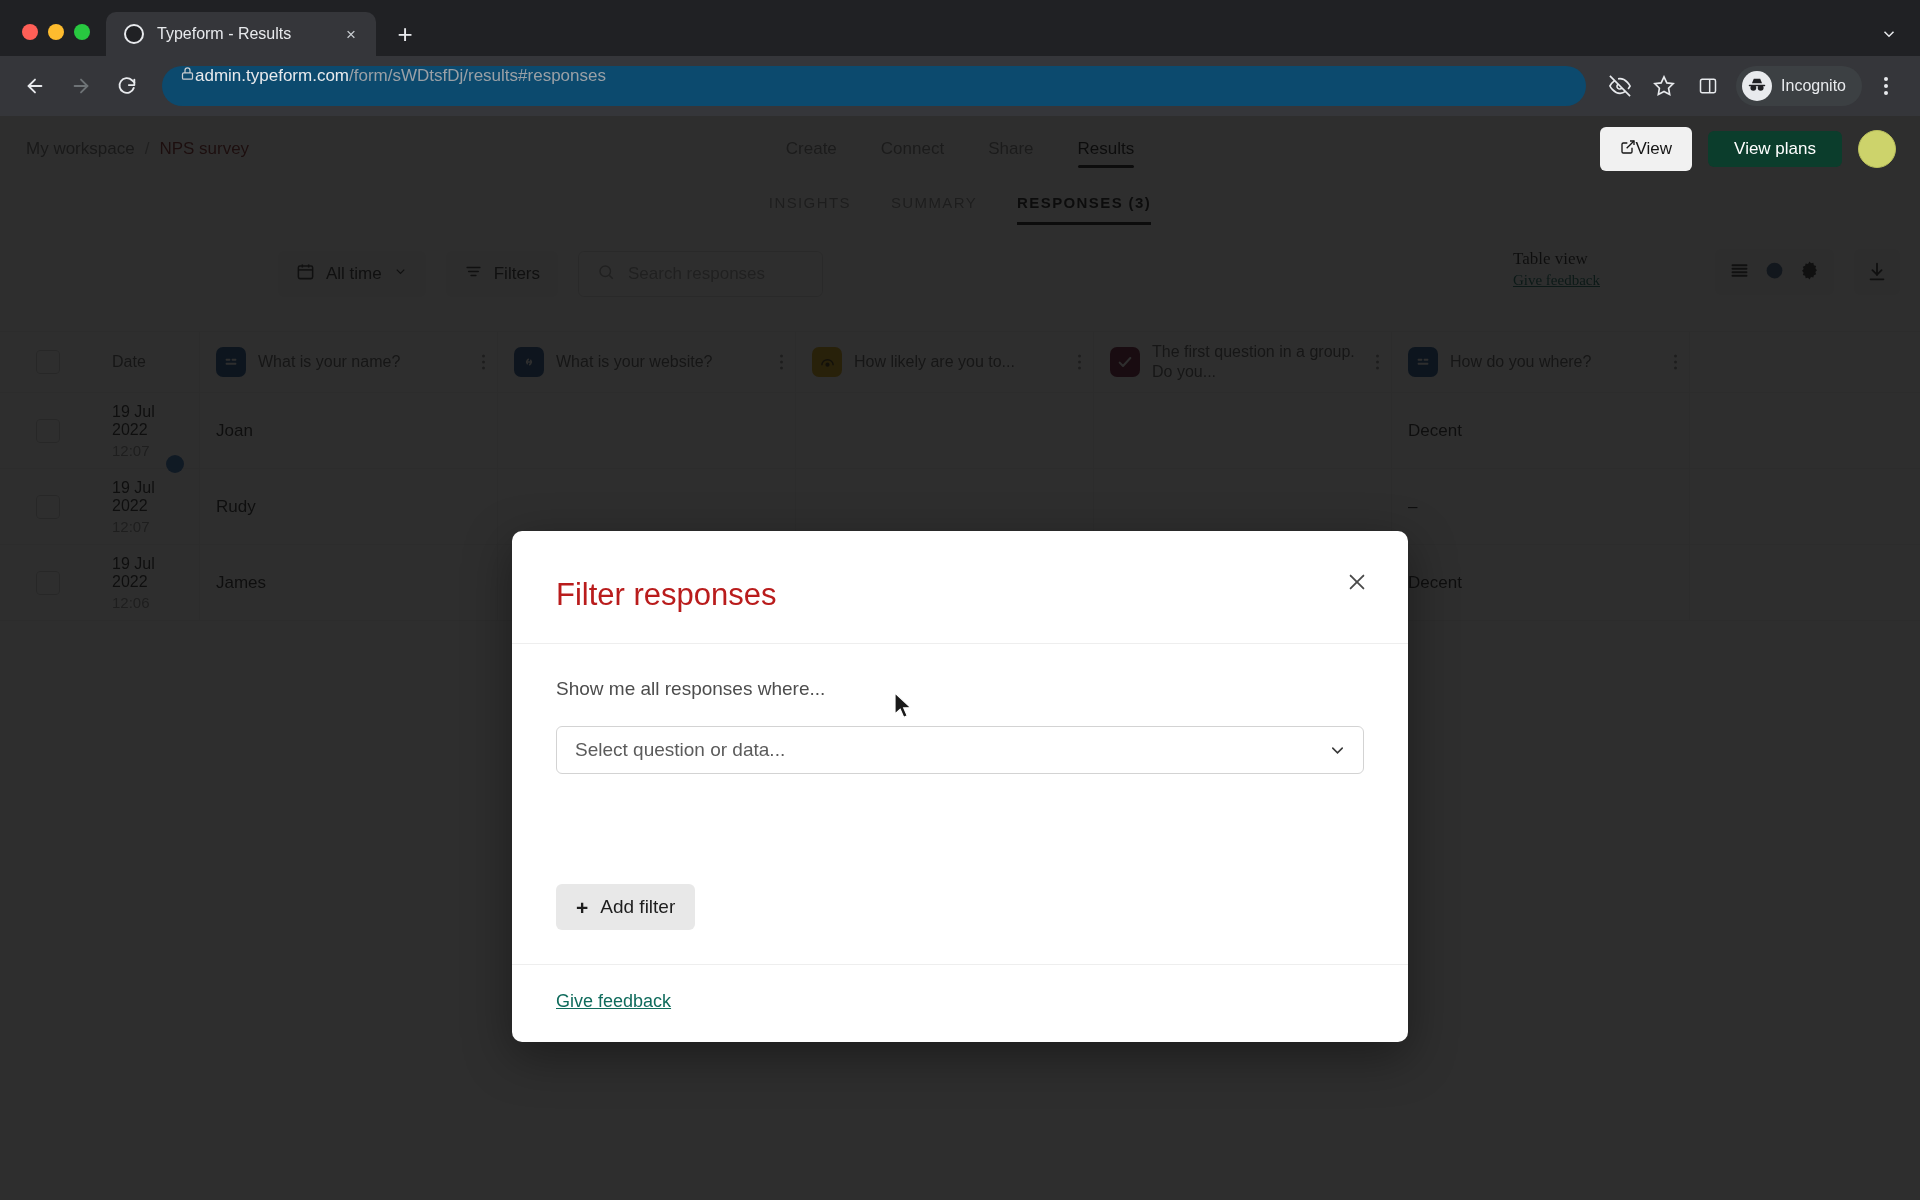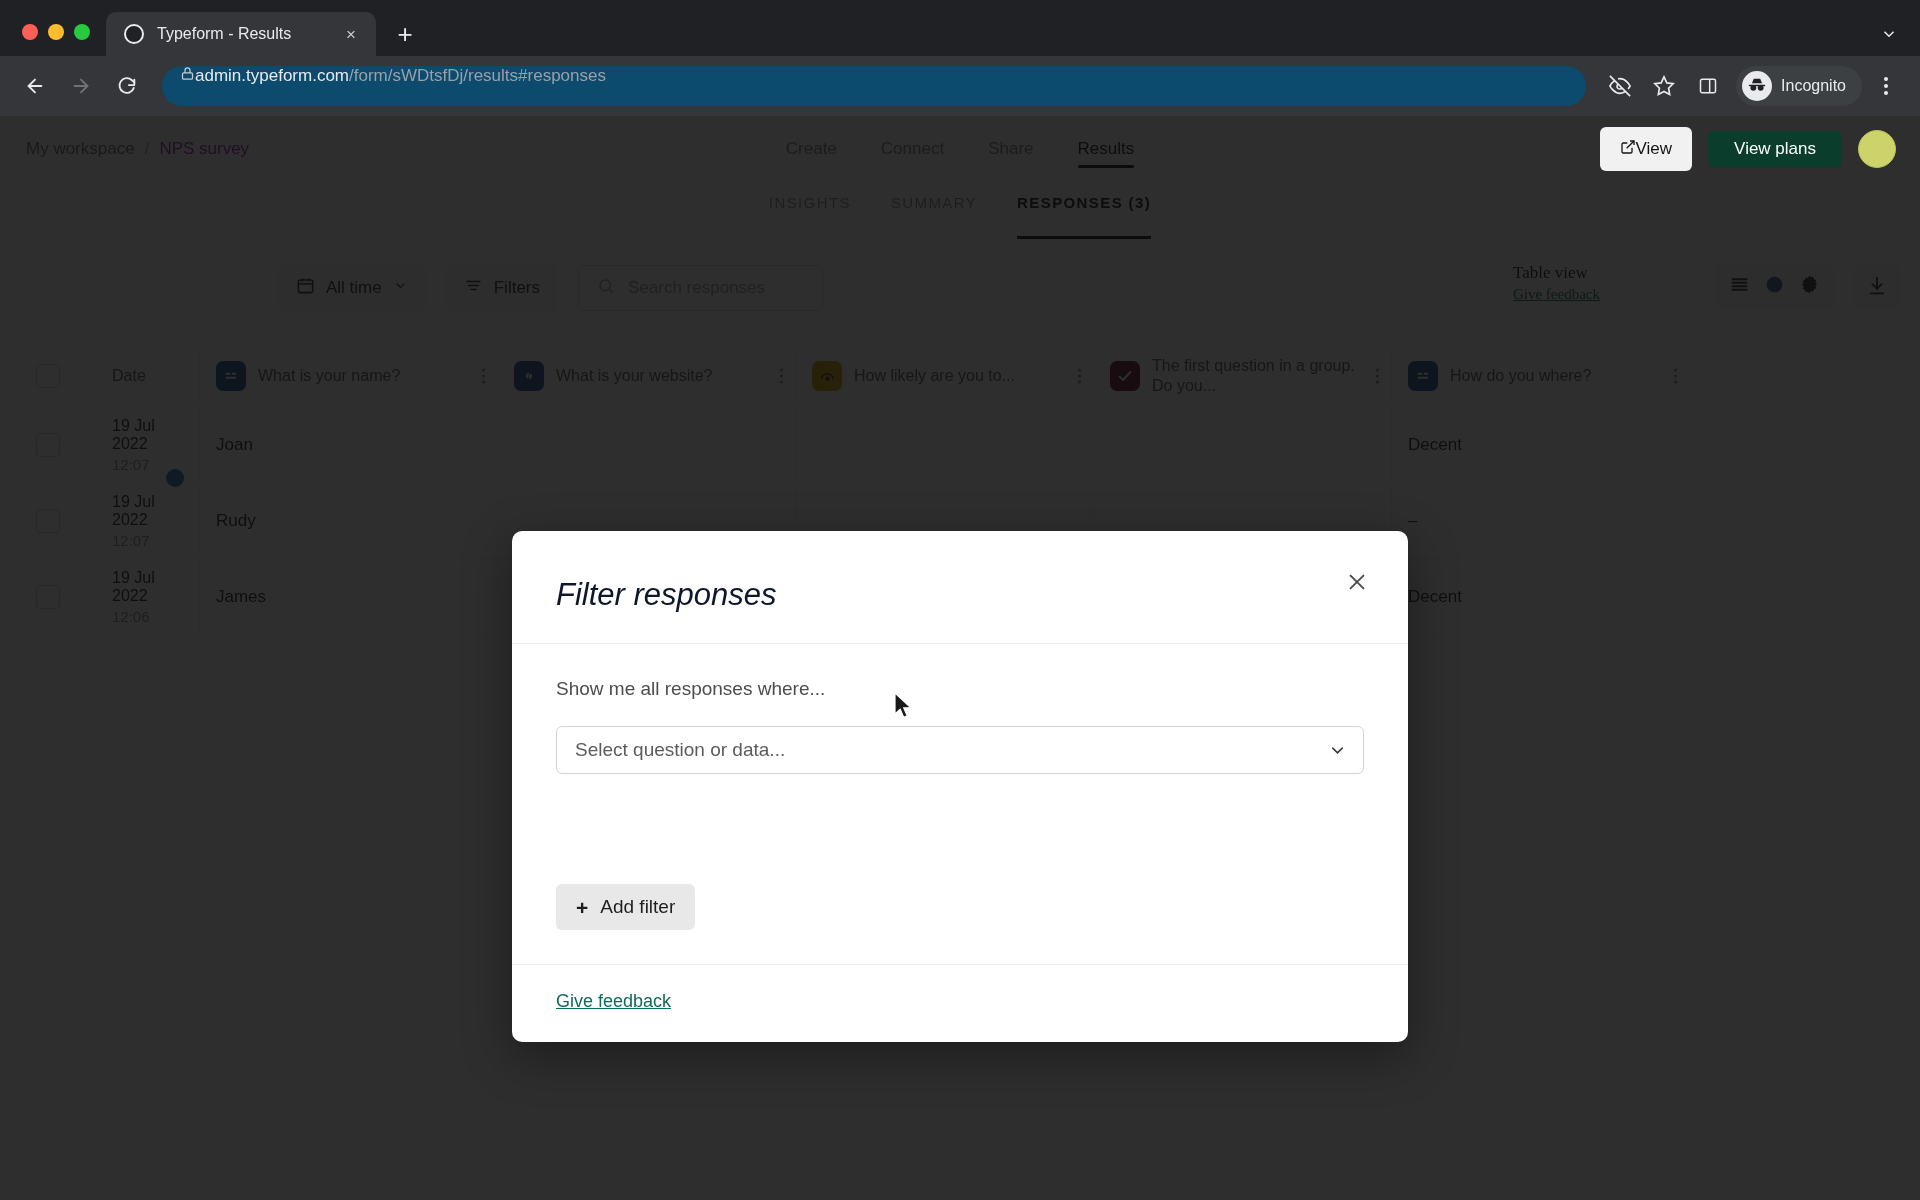--- a/index.html
+++ b/index.html
@@ -98,21 +98,21 @@
   }
   .page { position: absolute; inset: 0; background: #ffffff; }
 
   .topnav {
     height: 66px; display: flex; align-items: center;
     padding: 0 24px 0 26px; position: relative;
   }
   .breadcrumb { display: flex; align-items: center; gap: 10px; font-size: 17px; }
   .bc-workspace { color: #6b6b6b; }
   .bc-sep { color: #9a9a9a; }
-  .bc-form { color: #a21caf; }
+  .bc-form { color: #7f1d1d; }
 
   .topnav-center {
     position: absolute; left: 0; right: 0; top: 0; height: 66px;
     display: flex; align-items: center; justify-content: center; gap: 44px;
     pointer-events: none;
   }
   .topnav-link {
     font-size: 17px; color: #7a7a7a; position: relative;
     height: 66px; display: flex; align-items: center; pointer-events: auto;
   }
@@ -138,21 +138,21 @@
     width: 38px; height: 38px; border-radius: 50%;
     background: #cdd36b; border: 1px solid #b9bf5c;
   }
 
   .subtabs {
     display: flex; justify-content: center; gap: 40px;
     margin-top: 12px; position: relative;
   }
   .subtab {
     font-size: 15px; letter-spacing: 1.4px; color: #8a8a8a;
-    padding-bottom: 28px; position: relative; text-transform: uppercase;
+    padding-bottom: 14px; position: relative; text-transform: uppercase;
   }
   .subtab.active { color: #111111; font-weight: 700; }
   .subtab.active::after {
     content: ""; position: absolute; left: 0; right: 0; bottom: 0;
     height: 3px; background: #111111;
   }
 
   .controls {
     display: flex; align-items: center; padding: 26px 0 0 278px; gap: 20px;
     position: relative;
@@ -233,21 +233,21 @@
     position: absolute; inset: 0; background: rgba(12,12,12,0.86);
   }
   .modal {
     position: absolute; left: 512px; top: 415px; width: 896px;
     background: #ffffff; border-radius: 10px;
     box-shadow: 0 14px 48px rgba(0,0,0,0.38); overflow: hidden;
   }
   .modal-head {
     padding: 46px 44px 30px 44px; border-bottom: 1px solid #eeeeee; position: relative;
   }
-  .modal-title { font-size: 31px; color: #0f172a; font-weight: 400; font-style: italic; }
+  .modal-title { font-size: 31px; color: #b91c1c; font-weight: 400; }
   .modal-close {
     position: absolute; right: 32px; top: 32px; width: 38px; height: 38px;
     display: flex; align-items: center; justify-content: center;
     color: #4a4a4a; font-size: 24px; line-height: 1;
   }
   .modal-body { padding: 34px 44px 0 44px; min-height: 280px; }
   .modal-sub { font-size: 19px; color: #4d4d4d; }
   .select-box {
     margin-top: 26px; height: 48px; border: 1px solid #d3d3d3;
     border-radius: 6px; display: flex; align-items: center;

